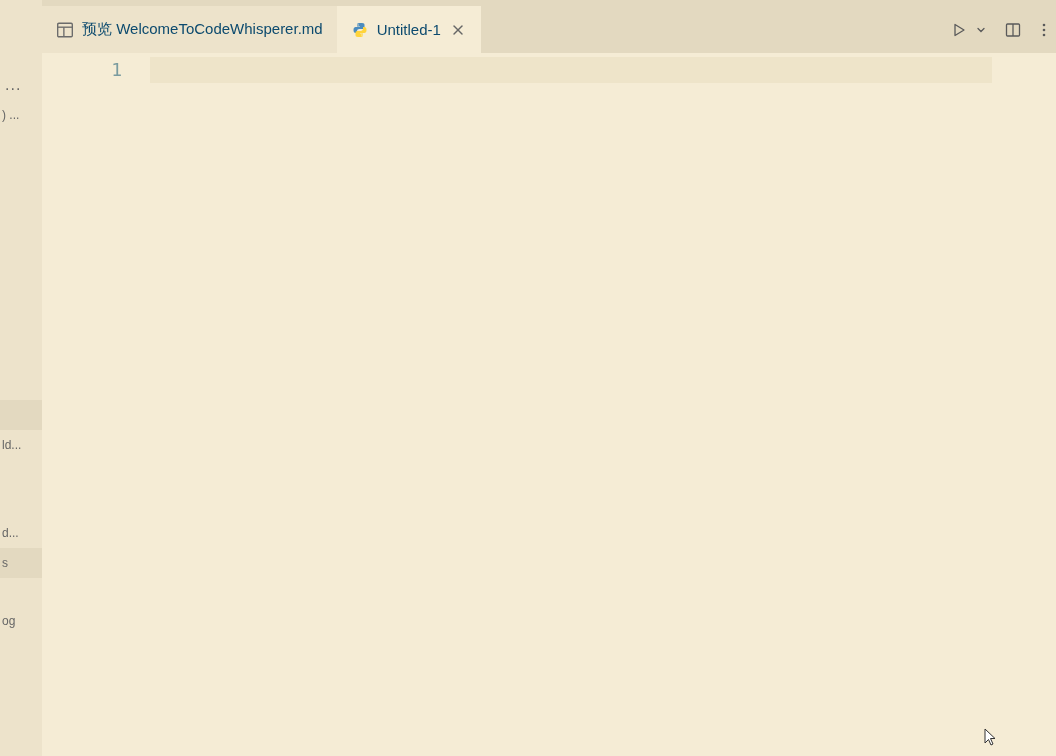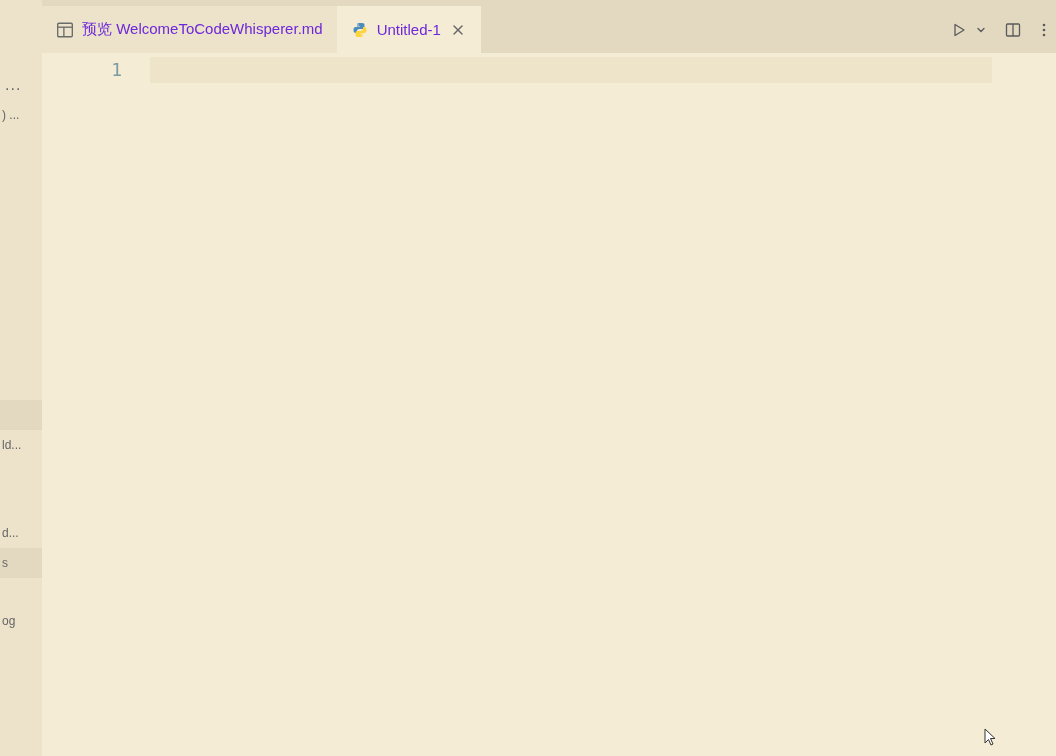--- a/index.html
+++ b/index.html
@@ -50,21 +50,21 @@
       background: #e3d9c0;
       display: flex;
       align-items: stretch;
       padding-top: 6px;
     }
     .tab {
       display: flex;
       align-items: center;
       padding: 0 14px;
       font-size: 15px;
-      color: #6d28d9;
+      color: #0c4a6e;
       cursor: pointer;
       gap: 8px;
       height: 47px;
     }
     .tab.inactive {
       background: #ede3cb;
     }
     .tab.active {
       background: #f5ecd5;
     }

